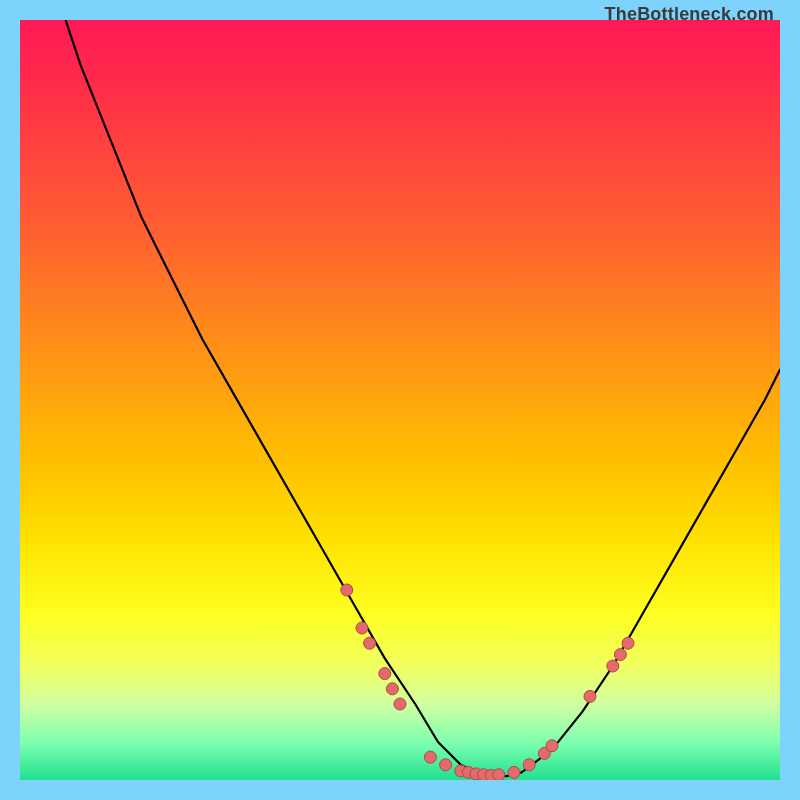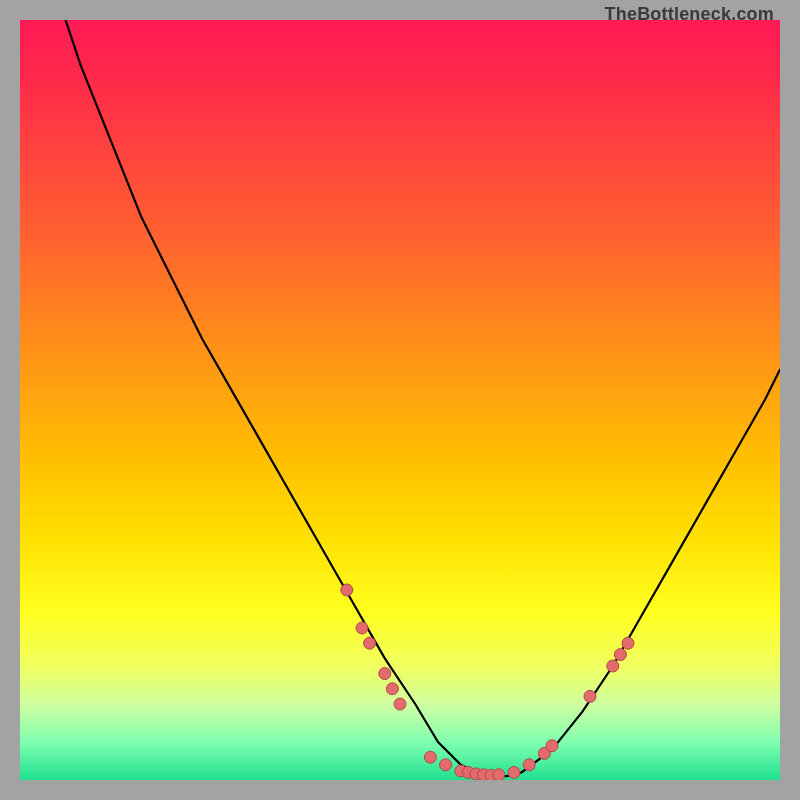--- a/index.html
+++ b/index.html
@@ -1,21 +1,21 @@
 <!DOCTYPE html>
 <html><head>
 <meta charset="utf-8">
 <style>
   * { margin: 0; padding: 0; box-sizing: border-box; }
   html, body { width: 800px; height: 800px; background: #000; overflow: hidden; }
   .frame {
     position: relative;
     width: 800px;
     height: 800px;
-    background: #a3a3a3;
+    background: #7dd3fc;
   }
   .plot-area {
     position: absolute;
     left: 20px;
     top: 20px;
     width: 760px;
     height: 760px;
     overflow: hidden;
   }
   .gradient-bg {

